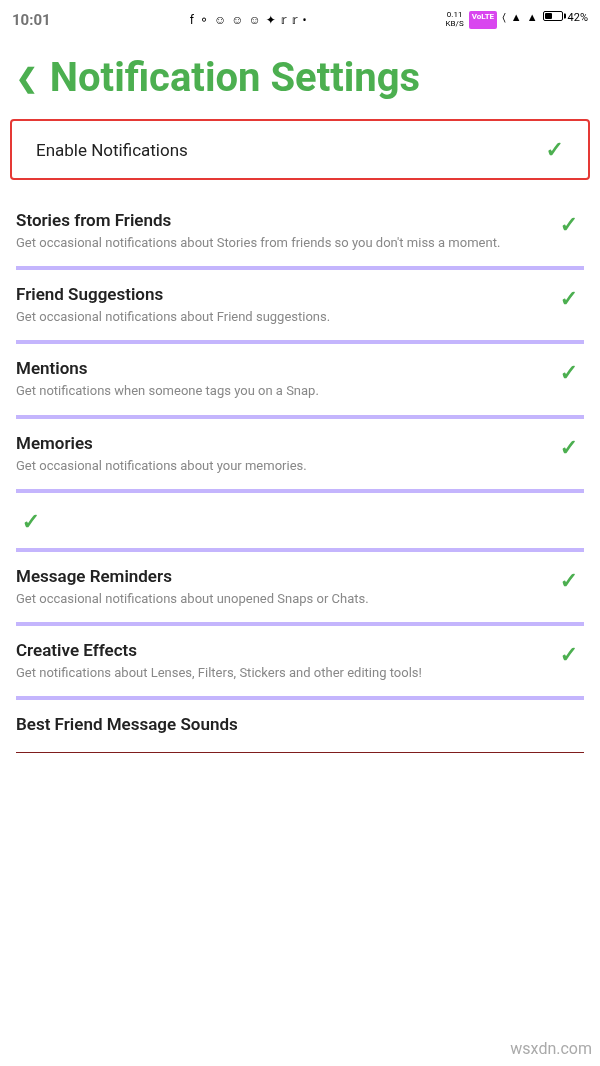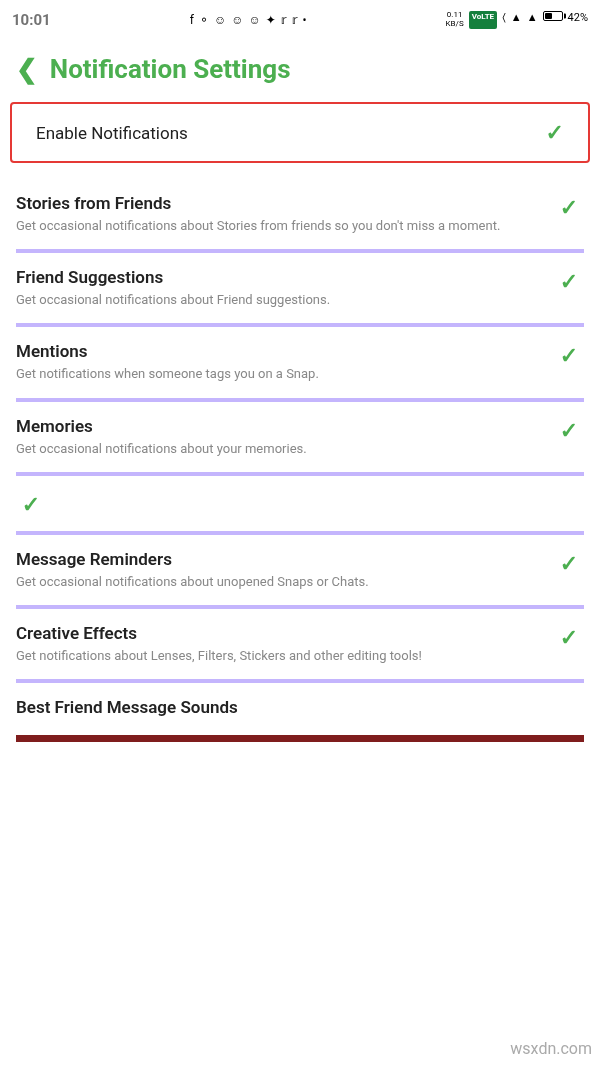--- a/index.html
+++ b/index.html
@@ -69,21 +69,21 @@
 
     .back-arrow {
       color: #4CAF50;
       font-size: 26px;
       margin-right: 12px;
       cursor: pointer;
       font-weight: bold;
     }
 
     .page-title {
-      font-size: 26px;
+      font-size: 40px;
       font-weight: bold;
       color: #4CAF50;
     }
 
     
     .enable-row {
       margin: 0 10px 16px 10px;
       border: 2px solid #e53935;
       border-radius: 4px;
       padding: 16px 24px;
@@ -112,21 +112,21 @@
 
     .setting-item {
       display: flex;
       align-items: flex-start;
       justify-content: space-between;
       padding: 14px 0;
       border-bottom: 4px solid #c4b5fd;
     }
 
     .setting-item:last-child {
-      border-bottom: 7px solid #7f1d1d;
+      border-bottom: 1px solid #7f1d1d;
     }
 
     .setting-text {
       flex: 1;
       margin-right: 16px;
     }
 
     .setting-title {
       font-size: 17px;
       font-weight: 600;
@@ -152,21 +152,21 @@
     
     .watermark {
       position: fixed;
       bottom: 8px;
       right: 8px;
       font-size: 16px;
       color: #aaa;
     }
 
     .volt-badge {
-      background: #15803d;
+      background: #d946ef;
       color: white;
       font-size: 8px;
       padding: 1px 3px;
       border-radius: 2px;
       font-weight: bold;
     }
 
     .battery-icon {
       display: inline-block;
       width: 20px;

